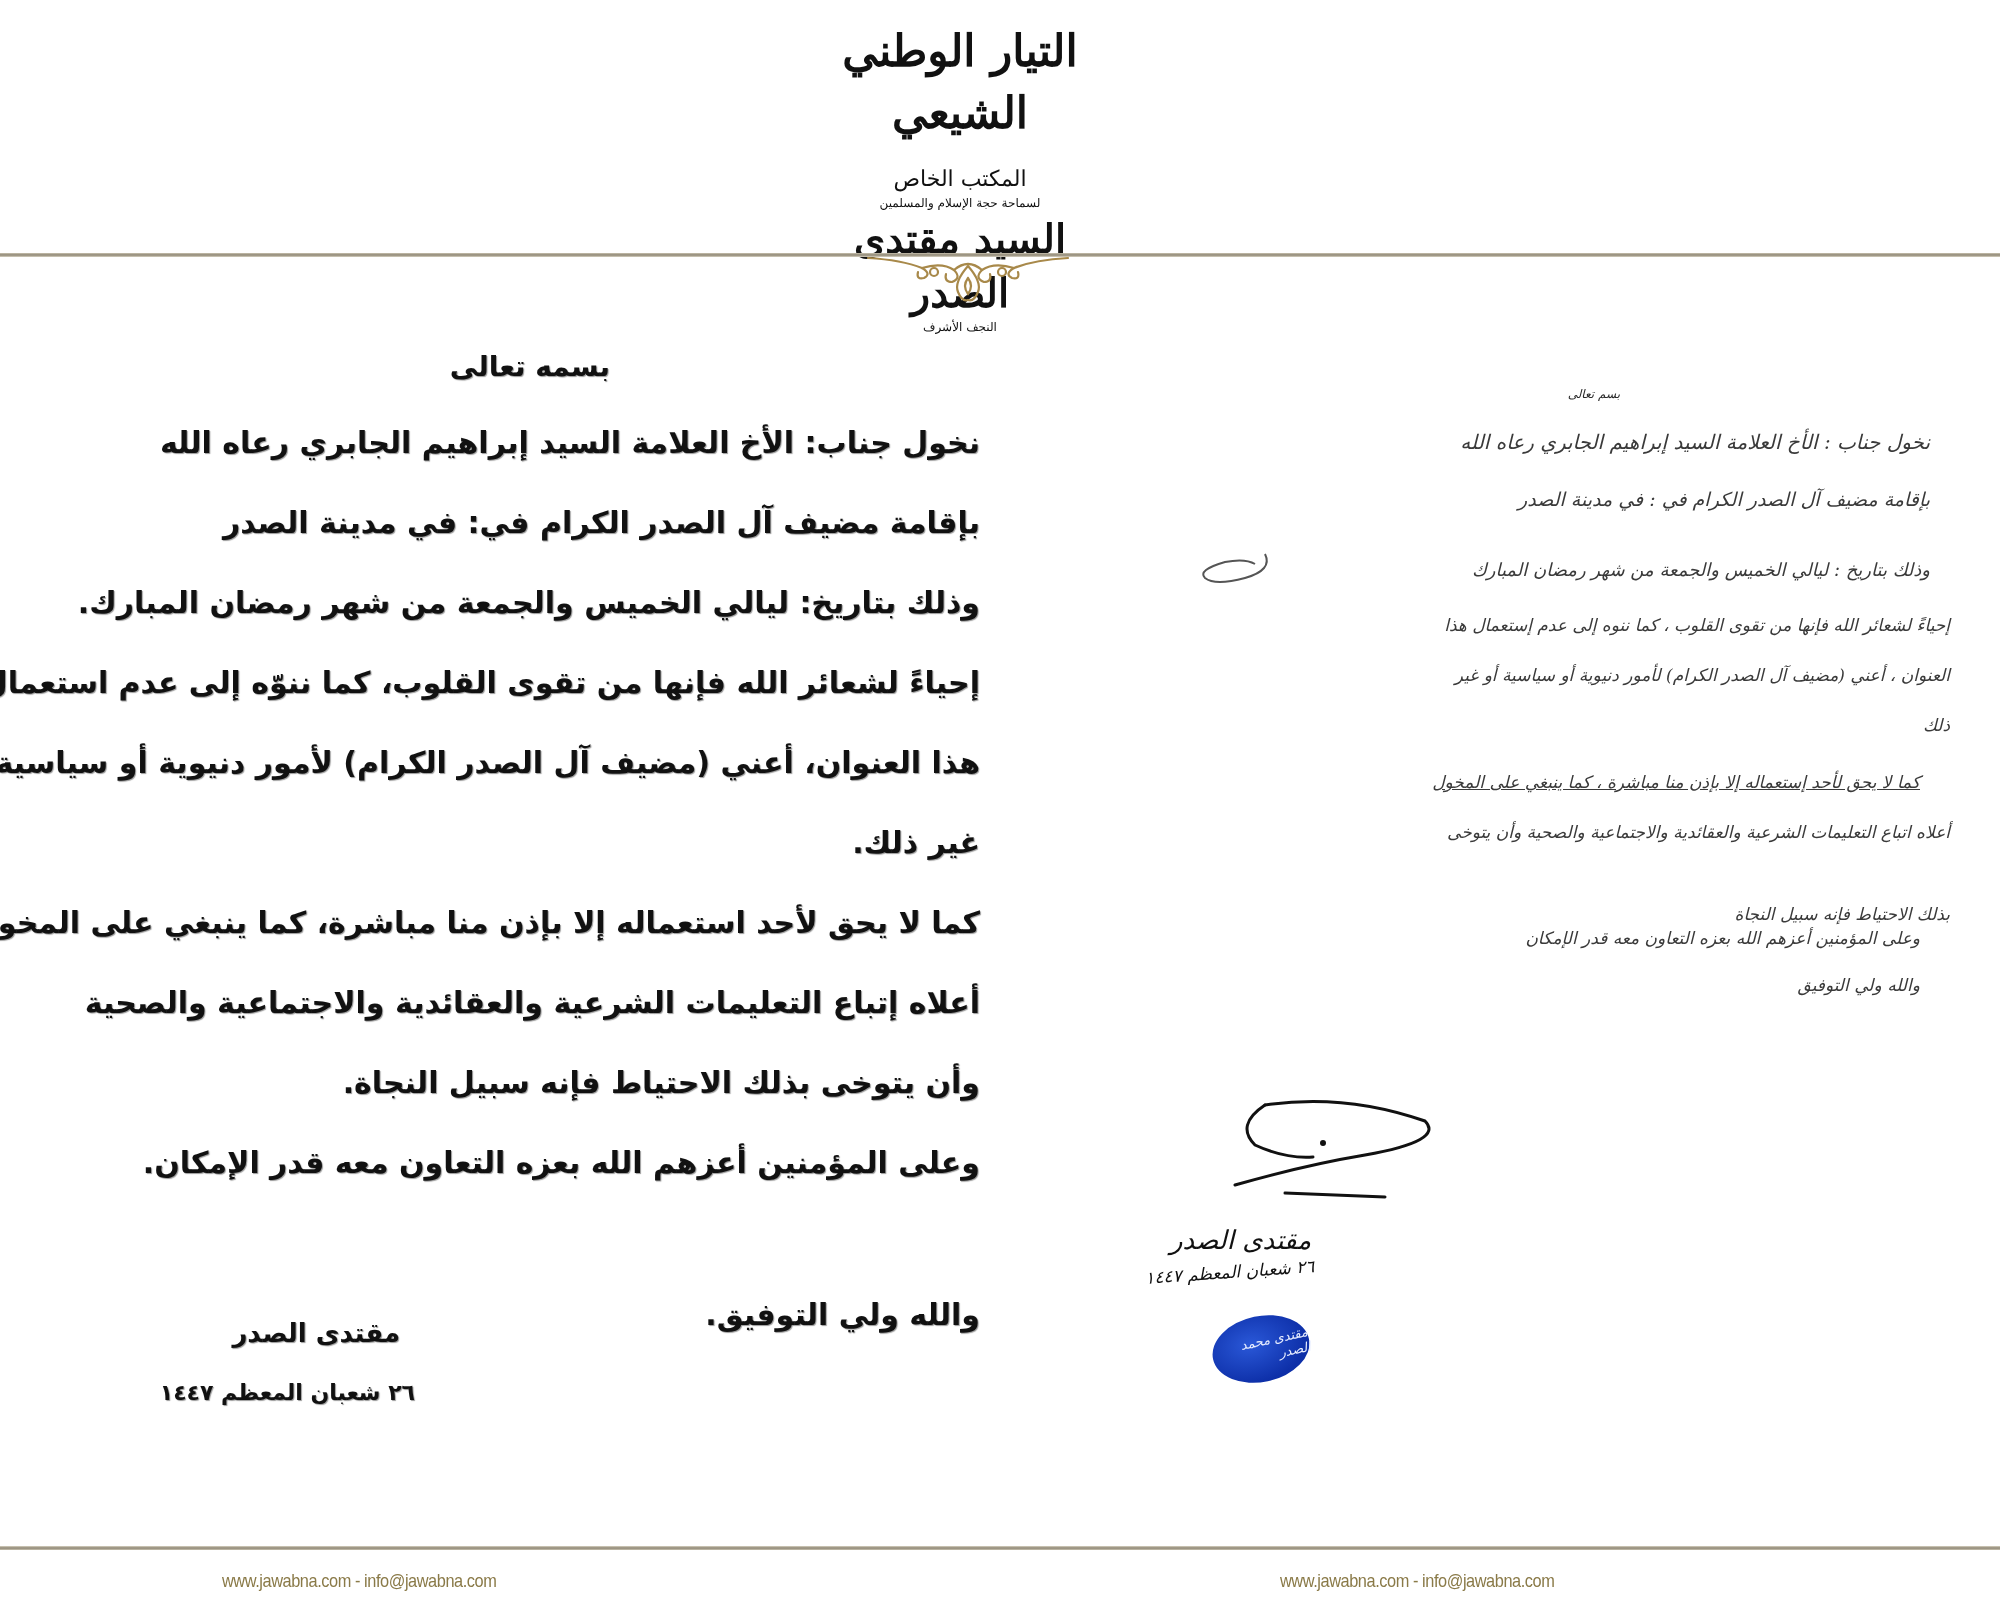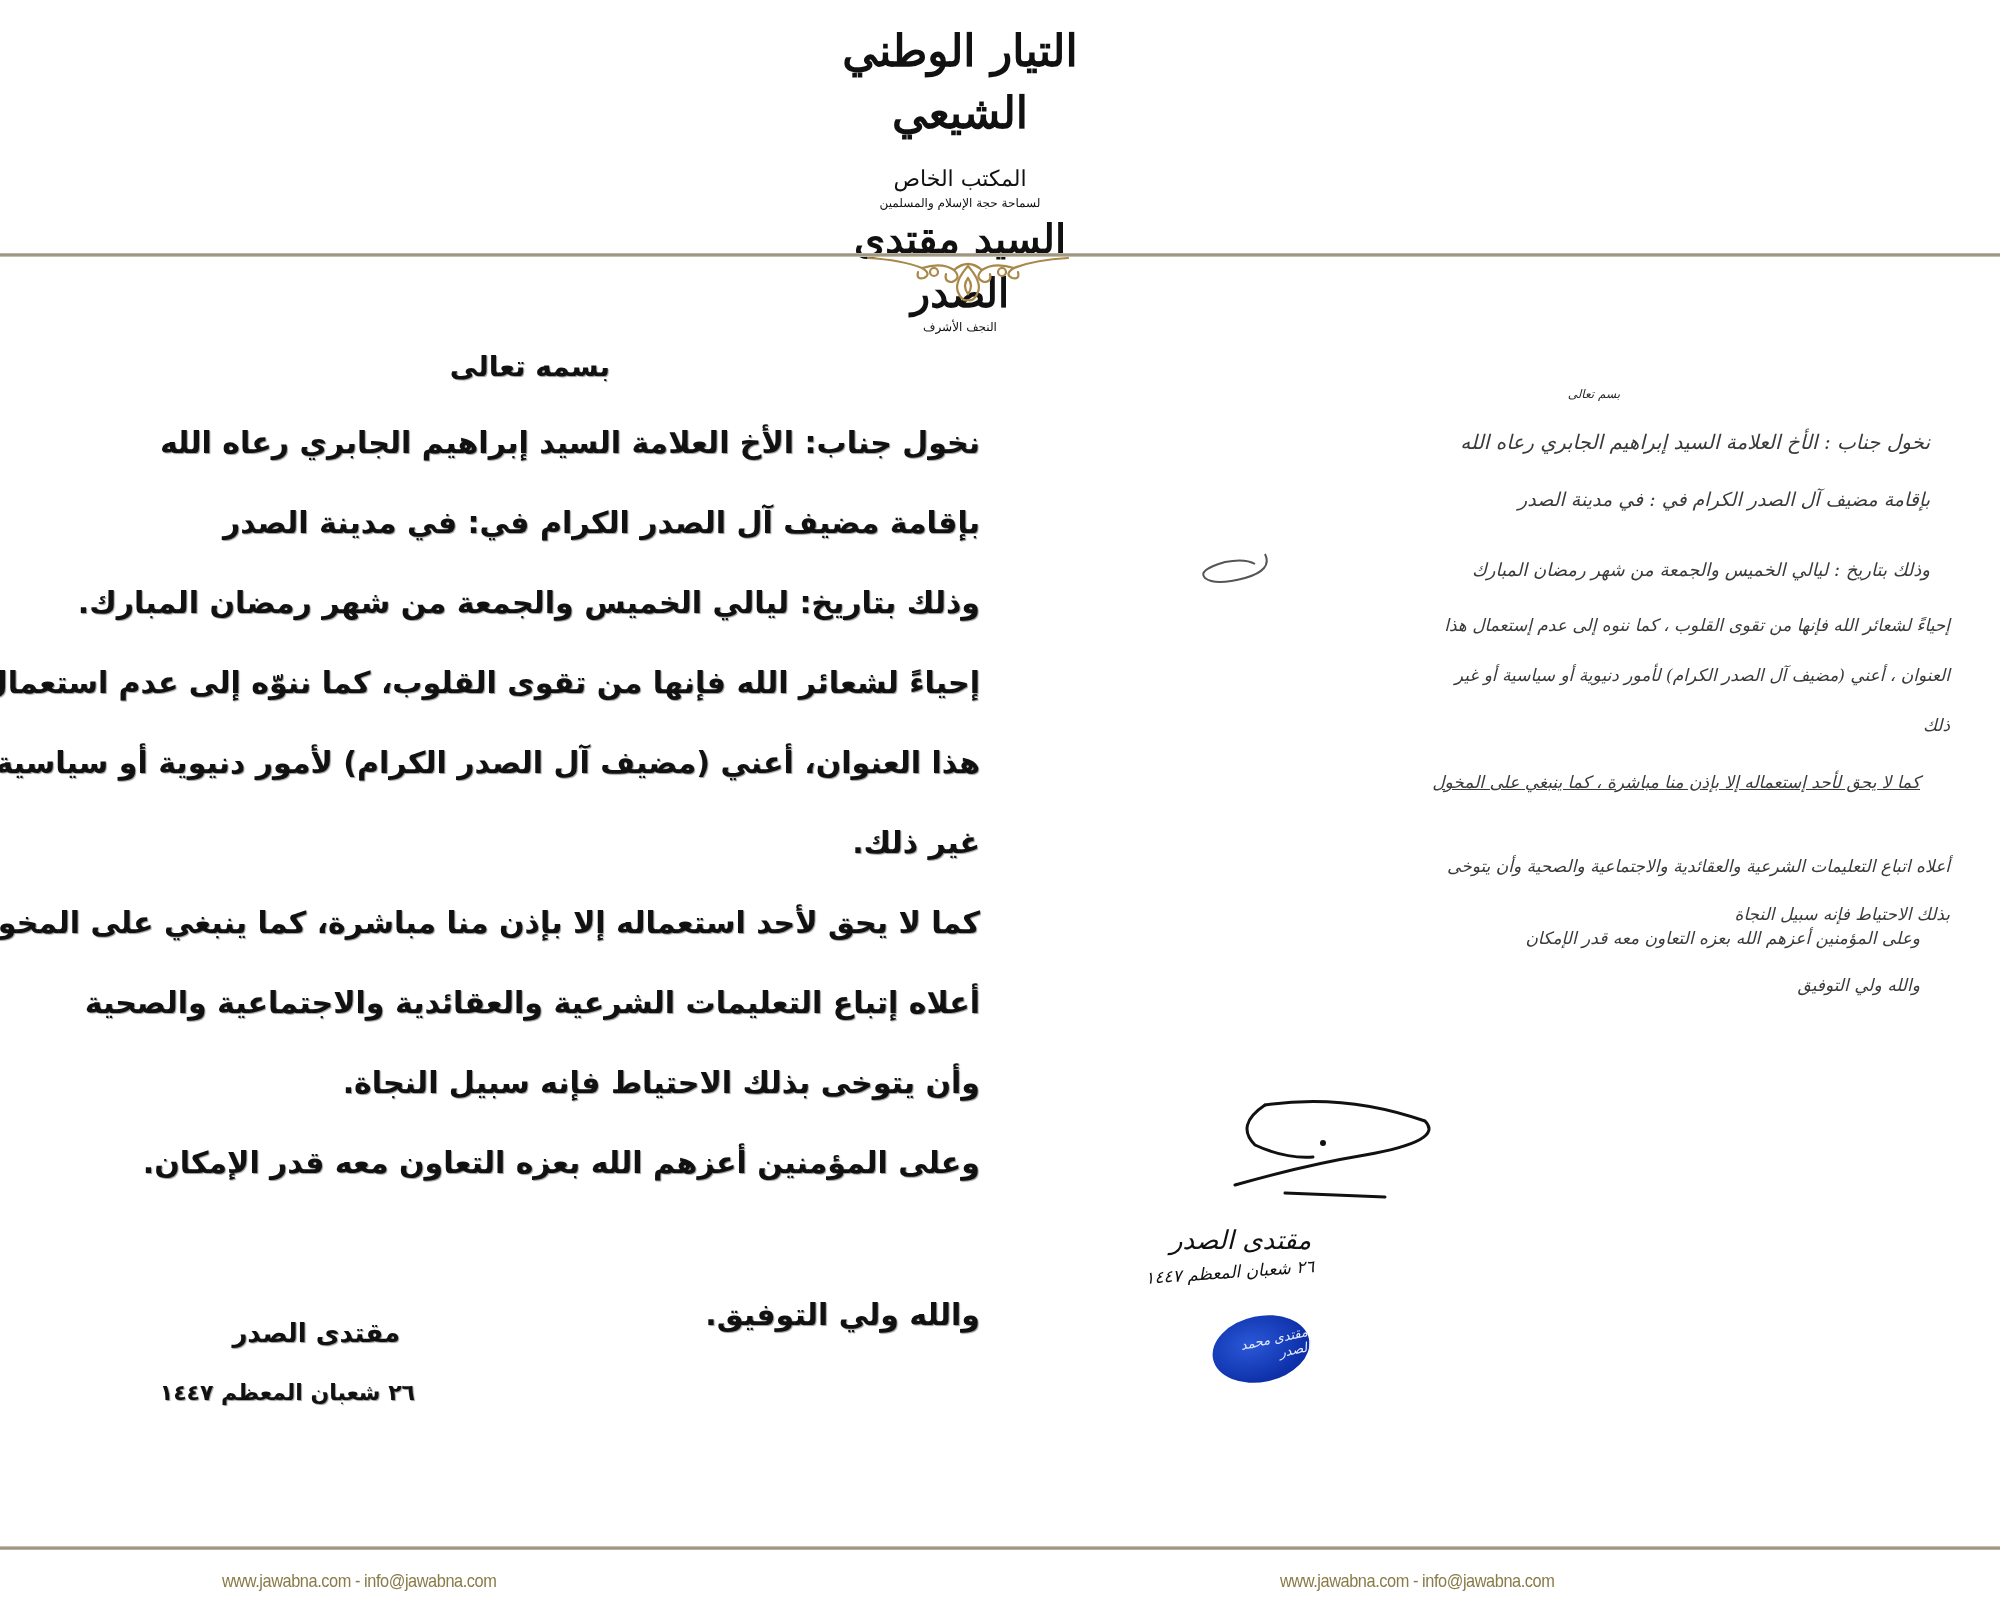--- a/index.html
+++ b/index.html
@@ -93,21 +93,21 @@
 
 <div class="handwritten">
   <div class="hw-heading">بسم تعالى</div>
   <div class="hw-line" style="top:430px; right:20px; font-size:20px;">نخول جناب : الأخ العلامة السيد إبراهيم الجابري رعاه الله</div>
   <div class="hw-line" style="top:488px; right:20px; font-size:19px;">بإقامة مضيف آل الصدر الكرام في : في مدينة الصدر</div>
   <div class="hw-line" style="top:559px; right:20px; font-size:18px;text-align:right;">وذلك بتاريخ : ليالي الخميس والجمعة من شهر رمضان المبارك</div>
   <div class="hw-line" style="top:615px; right:0px;">إحياءً لشعائر الله فإنها من تقوى القلوب ، كما ننوه إلى عدم إستعمال هذا</div>
   <div class="hw-line" style="top:665px; right:0px;">العنوان ، أعني (مضيف آل الصدر الكرام) لأمور دنيوية أو سياسية أو غير</div>
   <div class="hw-line" style="top:715px; right:0px;">ذلك</div>
   <div class="hw-line" style="top:772px; right:30px;text-decoration:underline;">كما لا يحق لأحد إستعماله إلا بإذن منا مباشرة ، كما ينبغي على المخول</div>
-  <div class="hw-line" style="top:822px; right:0px;margin-top:34px;">أعلاه اتباع التعليمات الشرعية والعقائدية والاجتماعية والصحية وأن يتوخى</div>
+  <div class="hw-line" style="top:822px; right:0px;">أعلاه اتباع التعليمات الشرعية والعقائدية والاجتماعية والصحية وأن يتوخى</div>
   <div class="hw-line" style="top:904px; right:0px;text-align:center;">بذلك الاحتياط فإنه سبيل النجاة</div>
   <div class="hw-line" style="top:928px; right:30px;">وعلى المؤمنين أعزهم الله بعزه التعاون معه قدر الإمكان</div>
   <div class="hw-line" style="top:975px; right:30px;">والله ولي التوفيق</div>
   <svg class="hw-flourish" style="left:135px; top:548px;" width="80" height="42">
     <path d="M70 6 Q78 22 50 30 Q20 38 10 30 Q2 22 30 14 Q50 10 60 16" fill="none" stroke="#555" stroke-width="2"></path>
   </svg>
 </div>
 
 <svg class="signature" viewBox="0 0 260 130">
   <g fill="none" stroke="#111" stroke-width="3" stroke-linecap="round">

